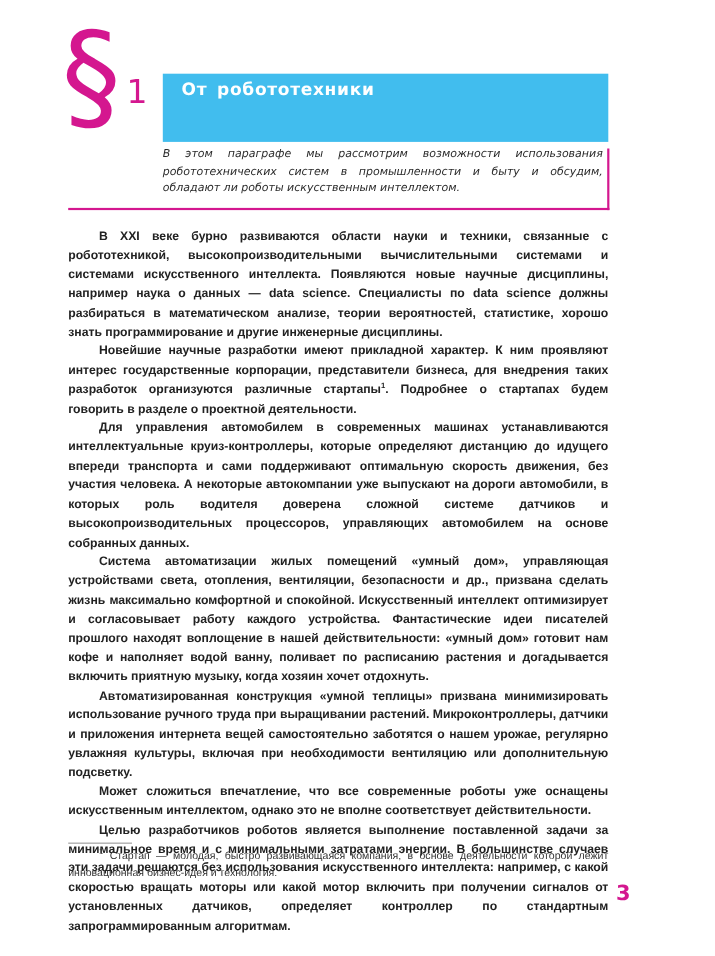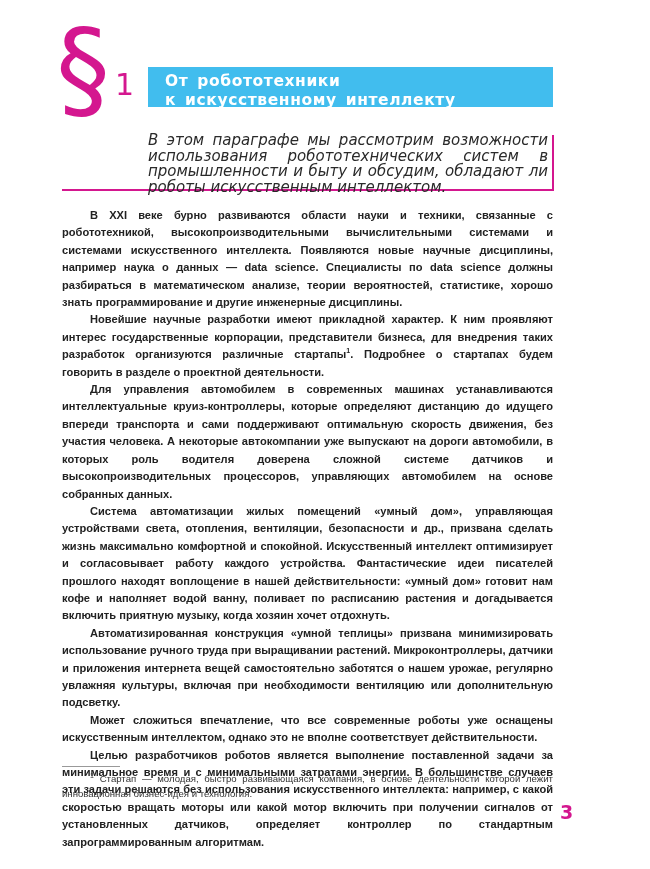--- a/index.html
+++ b/index.html
@@ -1,38 +1,37 @@
 <!DOCTYPE html>
 <html><head>
 <meta charset="utf-8">
 <style>
   html, body { margin: 0; padding: 0; background: #ffffff; }
   body { width: 650px; height: 869px; position: relative; overflow: hidden; font-family: "DejaVu Sans", sans-serif; color: #222; }
   .section-mark { position: absolute; left: 56px; top: 16px; font-family: "DejaVu Sans", sans-serif; font-size: 108px; line-height: 1; color: #d4178f; font-weight: normal; }
   .section-num { position: absolute; left: 115px; top: 70px; font-family: "DejaVu Sans", sans-serif; font-size: 30px; line-height: 1; color: #d4178f; }
-  .title-bar { position: absolute; left: 148px; top: 67px; width: 405px; height: 40px; background: #41bdee; box-sizing: border-box; padding: 5px 0 0 17px; }
+  .title-bar { position: absolute; left: 148px; top: 67px; width: 405px; height: 62px; background: #41bdee; box-sizing: border-box; padding: 5px 0 0 17px; }
   .title-line { color: #ffffff; font-family: "DejaVu Sans", sans-serif; font-weight: bold; font-size: 15.5px; line-height: 19px; letter-spacing: 0.6px; word-spacing: 3px; white-space: nowrap; }
   .intro-frame { position: absolute; left: 62px; top: 135px; width: 492px; height: 56px; border-right: 2px solid #d4178f; border-bottom: 2px solid #d4178f; box-sizing: border-box; }
-  .intro-text { position: absolute; left: 148px; top: 133px; width: 400px; font-family: "DejaVu Sans", sans-serif; font-style: italic; font-size: 15px; line-height: 15.5px; color: #2a2a2a; text-align: justify; }
+  .intro-text { position: absolute; left: 148px; top: 133px; width: 400px; font-family: "DejaVu Sans", sans-serif; font-style: italic; font-size: 10px; line-height: 15.5px; color: #2a2a2a; text-align: justify; }
   .body-text { position: absolute; left: 62px; top: 207px; width: 491px; font-family: "Liberation Sans", sans-serif; font-size: 11.1px; line-height: 17.4px; color: #222; }
   .para { margin: 0; text-indent: 28px; text-align: justify; font-weight: bold; }
   .footnote-rule { position: absolute; left: 62px; top: 766px; width: 58px; height: 1px; background: #999; }
   .footnote { position: absolute; left: 62px; top: 771px; width: 491px; font-family: "Liberation Sans", sans-serif; font-size: 9.6px; line-height: 15px; color: #333; text-indent: 28px; text-align: justify; }
   sup { font-size: 7px; line-height: 0; vertical-align: super; }
   .page-number { position: absolute; left: 560px; top: 801px; font-family: "DejaVu Sans", sans-serif; font-weight: bold; font-size: 19px; color: #d4178f; }
 </style>
 </head>
 <body>
 
 <div>
   <div class="section-mark">§</div>
   <div class="section-num">1</div>
   <div class="title-bar">
     <div class="title-line">От робототехники</div>
-    <div class="title-line">к искусственному интеллекту</div>
   </div>
 </div>
 
 <div class="intro-frame"></div>
 <div class="intro-text">В этом параграфе мы рассмотрим возможности использования робототехнических систем в промышленности и быту и обсудим, обладают ли роботы искусственным интеллектом.</div>
 
 <div class="body-text">
   <p class="para">В XXI веке бурно развиваются области науки и техники, связанные с робототехникой, высокопроизводительными вычислительными системами и системами искусственного интеллекта. Появляются новые научные дисциплины, например наука о данных — data science. Специалисты по data science должны разбираться в математическом анализе, теории вероятностей, статистике, хорошо знать программирование и другие инженерные дисциплины.</p>
   <p class="para"><span>Новейшие научные разработки имеют прикладной характер. К ним проявляют интерес государственные корпорации, представители бизнеса, для внедрения таких разработок организуются различные стартапы</span><sup>1</sup><span>. Подробнее о стартапах будем говорить в разделе о проектной деятельности.</span></p>
   <p class="para">Для управления автомобилем в современных машинах устанавливаются интеллектуальные круиз-контроллеры, которые определяют дистанцию до идущего впереди транспорта и сами поддерживают оптимальную скорость движения, без участия человека. А некоторые автокомпании уже выпускают на дороги автомобили, в которых роль водителя доверена сложной системе датчиков и высокопроизводительных процессоров, управляющих автомобилем на основе собранных данных.</p>

